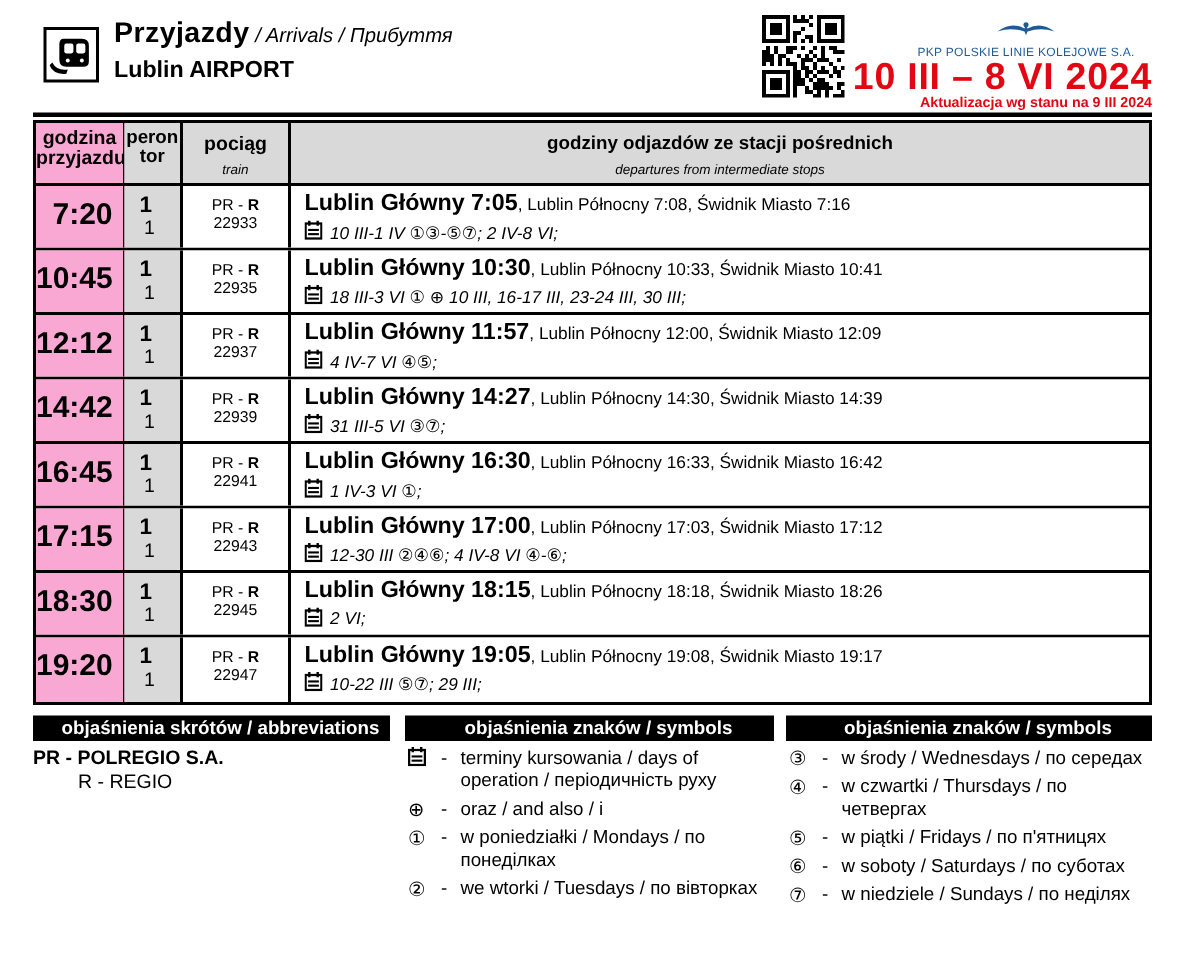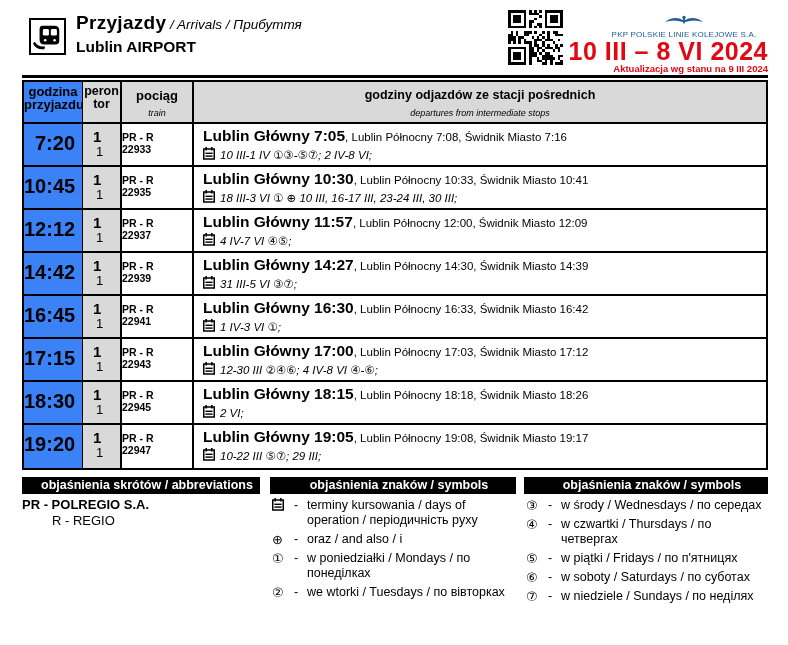--- a/index.html
+++ b/index.html
@@ -29,38 +29,38 @@
                  color:var(--red,#e30613); }
   .top-rule { position:absolute; left:22px; top:75px; width:746px; border-top:3px solid #000; }
 
   
   .timetable { position:absolute; left:22px; top:80px; width:746px; border:2px solid #000; background:#fff; }
   .t-row { display:grid; grid-template-columns:59px 39px 72px 1fr; }
   .t-head { height:42px; border-bottom:2px solid #000; }
   .t-body-row { height:43px; border-bottom:2px solid #000; }
   .t-body-row:last-child { border-bottom:none; }
   .cell { overflow:hidden; }
-  .c1 { border-right:1px solid #000; background:#3b82f6; }
+  .c1 { border-right:1px solid #000; background:#f9a8d4; }
   .c2 { border-right:2px solid #000; background:#d9d9d9; }
   .c3 { border-right:2px solid #000; background:#fff; }
   .c4 { background:#fff; }
   .t-head .c3, .t-head .c4 { background:#d9d9d9; }
 
   .h-cell { text-align:center; padding-top:3px; }
   .h-pl { font-weight:bold; font-size:13px; line-height:13px; white-space:pre-line; }
   .h-pl.small { font-size:12.5px; line-height:12.5px; }
   .h-en { font-style:italic; font-size:9px; line-height:9px; margin-top:13px; white-space:pre-line; }
   .h-gap { padding-top:7px; }
   .h-gap .h-en { margin-top:7px; }
 
   .b-time { font-size:20px; font-weight:bold; text-align:right; padding:8px 7px 0 0; }
   .b-pt { padding:5px 0 0 10px; }
   .b-peron { font-weight:bold; font-size:15px; line-height:15px; }
   .b-tor { font-size:13px; line-height:16px; padding-left:3px; }
-  .b-train { padding-top:7px; font-size:10.5px; line-height:12px;font-weight:bold; }
+  .b-train { text-align:center; padding-top:7px; font-size:10.5px; line-height:12px; }
   .b-details { padding:3px 6px 0 9px; }
   .d-main { font-weight:bold; font-size:15.5px; }
   .d-rest { font-size:11.5px; }
   .d-cal { margin-top:2px; display:flex; align-items:center; gap:5px;
            font-style:italic; font-size:11.5px; }
 
   
   .leg { position:absolute; top:477px; }
   .leg-abbr { left:22px; width:238px; }
   .leg-sym1 { left:270px; width:246px; }

